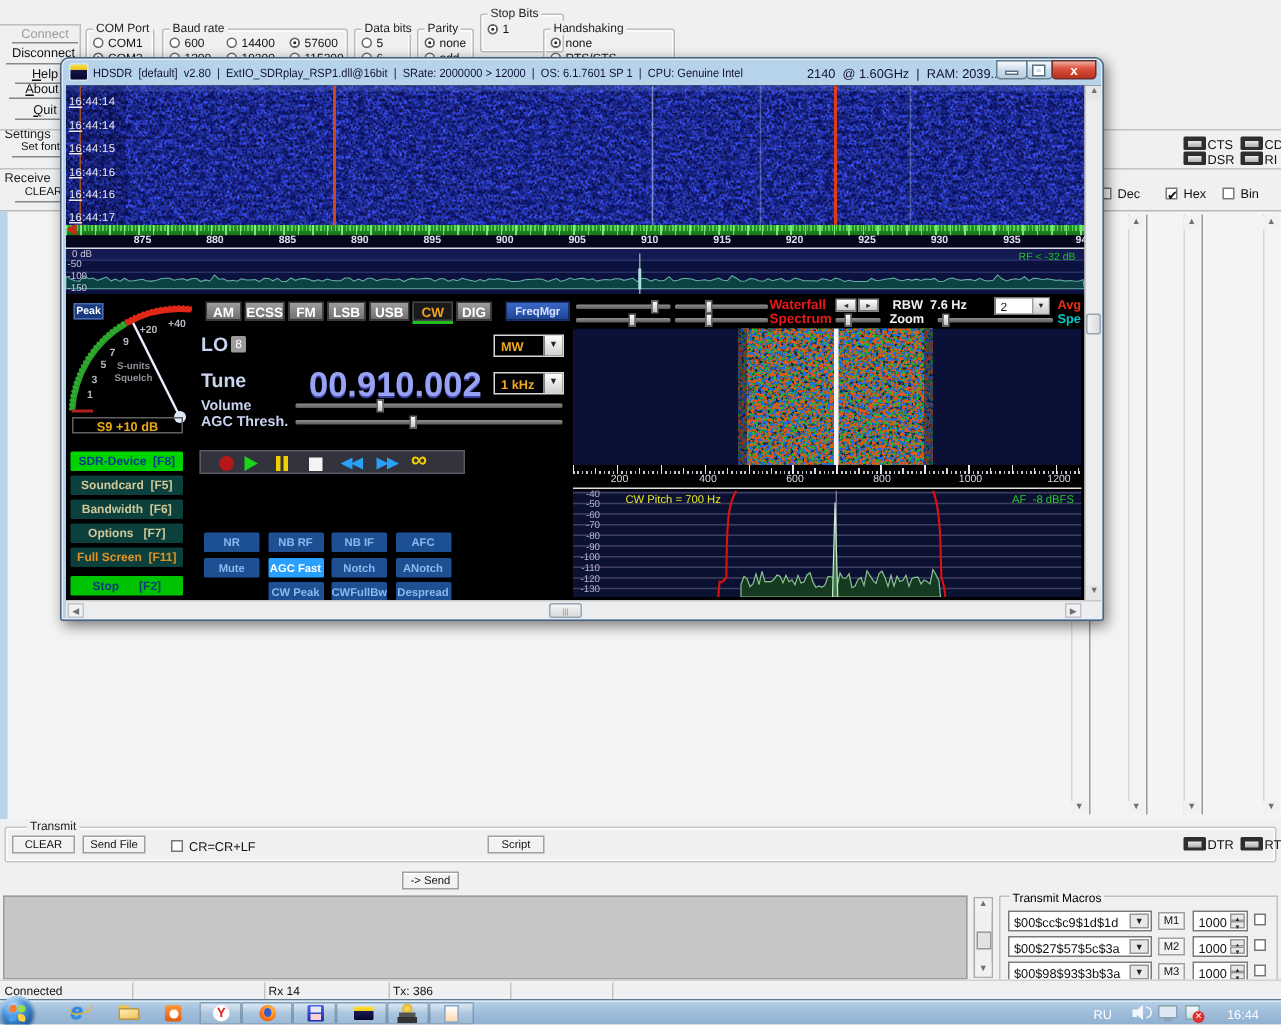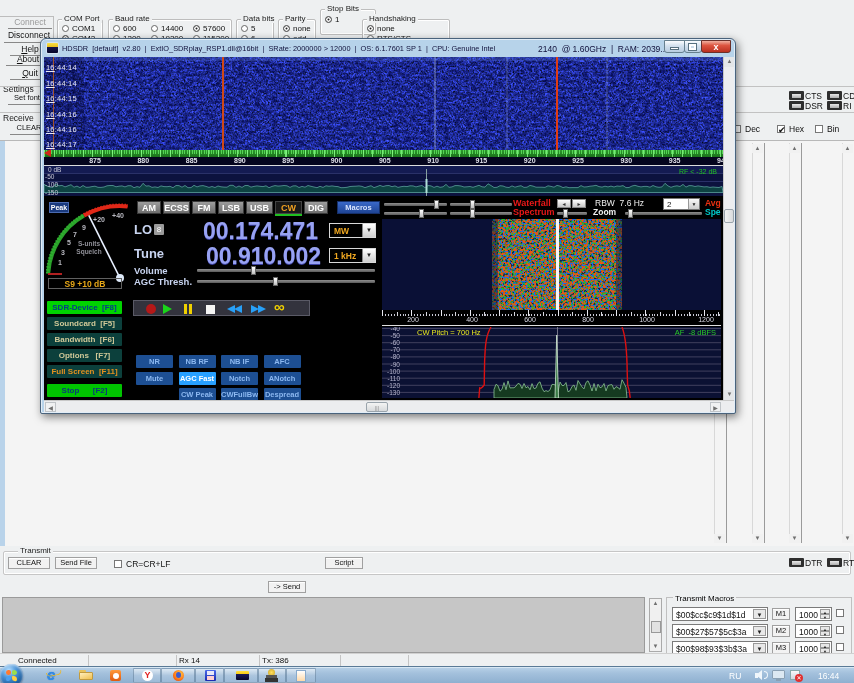--- a/index.html
+++ b/index.html
@@ -222,21 +222,21 @@
   <div class="abs tbtn" style="left:772px;top:642px;width:18px;height:12px;font-size:7.5px;">M3</div>
   <div class="spin abs" style="left:795px;top:641px;">
       <span>1000</span>
       <b>
         <u>▲</u>
         <u>▼</u>
       </b>
     </div>
   <span class="chk" style="left:836px;top:642px;"><i></i></span>
   <div class="abs status" style="left:0;top:653px;width:854px;height:13px;background:#eef0f1;border-top:1px solid #d0d0d0;font-size:8px;color:#111;">
-    <span class="abs" style="left:18px;top:2px;">Connected</span>
+    <span class="abs" style="left:3px;top:2px;">Connected</span>
     <span class="abs" style="left:179px;top:2px;">Rx 14</span>
     <span class="abs" style="left:262px;top:2px;">Tx: 386</span>
     <span class="vline" style="left:88px;top:1px;height:11px;background:#c4c4c4;"></span>
     <span class="vline" style="left:176px;top:1px;height:11px;background:#c4c4c4;"></span>
     <span class="vline" style="left:259px;top:1px;height:11px;background:#c4c4c4;"></span>
     <span class="vline" style="left:340px;top:1px;height:11px;background:#c4c4c4;"></span>
     <span class="vline" style="left:408px;top:1px;height:11px;background:#c4c4c4;"></span>
   </div>
 
   <div id="hd" class="abs" style="left:40px;top:38px;width:696px;height:376px;
@@ -404,24 +404,23 @@
           <div class="grnbtn" style="top:153px;background:#0c403c;color:#d0c898;">Options&nbsp;&nbsp; [F7]</div>
           <div class="grnbtn" style="top:169px;background:#0c403c;color:#e09020;">Full Screen&nbsp; [F11]</div>
           <div class="grnbtn" style="top:188px;background:#00c400;color:#0a3a7a;">Stop&nbsp;&nbsp;&nbsp;&nbsp;&nbsp; [F2]</div>
 <div class="modebtn" style="left:93px;width:24px;">AM</div>
           <div class="modebtn" style="left:119px;width:27px;">ECSS</div>
           <div class="modebtn" style="left:148px;width:24px;">FM</div>
           <div class="modebtn" style="left:174px;width:26px;">LSB</div>
           <div class="modebtn" style="left:202px;width:27px;">USB</div>
           <div class="modebtn" style="left:231px;width:27px;background:#1a1a1a;color:#f0a020;border-color:#444;box-shadow:0 2px 0 #20c020;text-align:center;">CW</div>
           <div class="modebtn" style="left:260px;width:24px;">DIG</div>
-          <div class="modebtn" style="left:293px;width:43px;background:linear-gradient(#3a68c8,#1e4494);color:#d8e4ff;font-size:7.5px;border-color:#16306a;">Macros</div>
+          <div class="modebtn" style="left:293px;width:43px;background:linear-gradient(#3a68c8,#1e4494);color:#d8e4ff;font-size:7.5px;border-color:#16306a;">FreqMgr</div>
 <span class="abs" style="left:90px;top:26px;font-size:13px;font-weight:bold;color:#c8d4f0;">LO</span>
 <span class="abs" style="left:110px;top:28px;width:10px;height:11px;background:#9a9a9a;color:#fff;font-size:8px;text-align:center;line-height:11px;border-radius:1px;">8</span>
-<span class="digits" style="left:159px;top:22px;">00.174.471</span>
 <div class="ddrop" style="left:285px;top:27px;">
             <span>MW</span>
             <b>▼</b>
           </div>
 <span class="abs" style="left:90px;top:50px;font-size:13px;font-weight:bold;color:#c8d4f0;">Tune</span>
 <span class="digits" style="left:162px;top:47px;">00.910.002</span>
 <div class="ddrop" style="left:285px;top:52px;">
             <span>1 kHz</span>
             <b>▼</b>
           </div>
@@ -459,21 +458,21 @@
           <div class="dspbtn" style="left:219.5px;top:192.0px;">Despread</div>
 <div class="slider" style="left:340px;top:7px;width:63px;">
             <b style="left:50px;"></b>
           </div>
           <div class="slider" style="left:406px;top:7px;width:62px;">
             <b style="left:20px;"></b>
           </div>
           <span class="abs" style="left:469px;top:2px;font-size:9px;font-weight:bold;color:#e81818;">Waterfall</span>
           <span class="abs" style="left:513px;top:3px;width:14px;height:9px;background:linear-gradient(#fff,#c8c8c8);border:1px solid #888;font-size:5px;color:#333;text-align:center;line-height:9px;">◄</span>
           <span class="abs" style="left:528px;top:3px;width:14px;height:9px;background:linear-gradient(#fff,#c8c8c8);border:1px solid #888;font-size:5px;color:#333;text-align:center;line-height:9px;">►</span>
-          <span class="abs" style="left:551px;top:2px;font-size:8.5px;font-weight:normal;color:#f0f0f0;">RBW&nbsp; 7.6 Hz</span>
+          <span class="abs" style="left:551px;top:2px;font-size:8.5px;font-weight:bold;color:#f0f0f0;">RBW&nbsp; 7.6 Hz</span>
           <div class="abs" style="left:619px;top:2px;width:37px;height:12px;background:#fff;border:1px solid #777;">
             <span class="abs" style="left:3px;top:1px;font-size:8px;color:#111;">2</span>
             <b class="abs" style="right:0;top:0;width:11px;height:10px;background:linear-gradient(#f8f8f8,#ccc);border-left:1px solid #999;font-size:5px;text-align:center;line-height:10px;color:#222;font-weight:normal;">▼</b>
           </div>
           <span class="abs" style="left:661px;top:2px;font-size:8.5px;font-weight:bold;color:#e83010;">Avg</span>
           <div class="slider" style="left:340px;top:16px;width:63px;">
             <b style="left:35px;"></b>
           </div>
           <div class="slider" style="left:406px;top:16px;width:62px;">
             <b style="left:20px;"></b>

